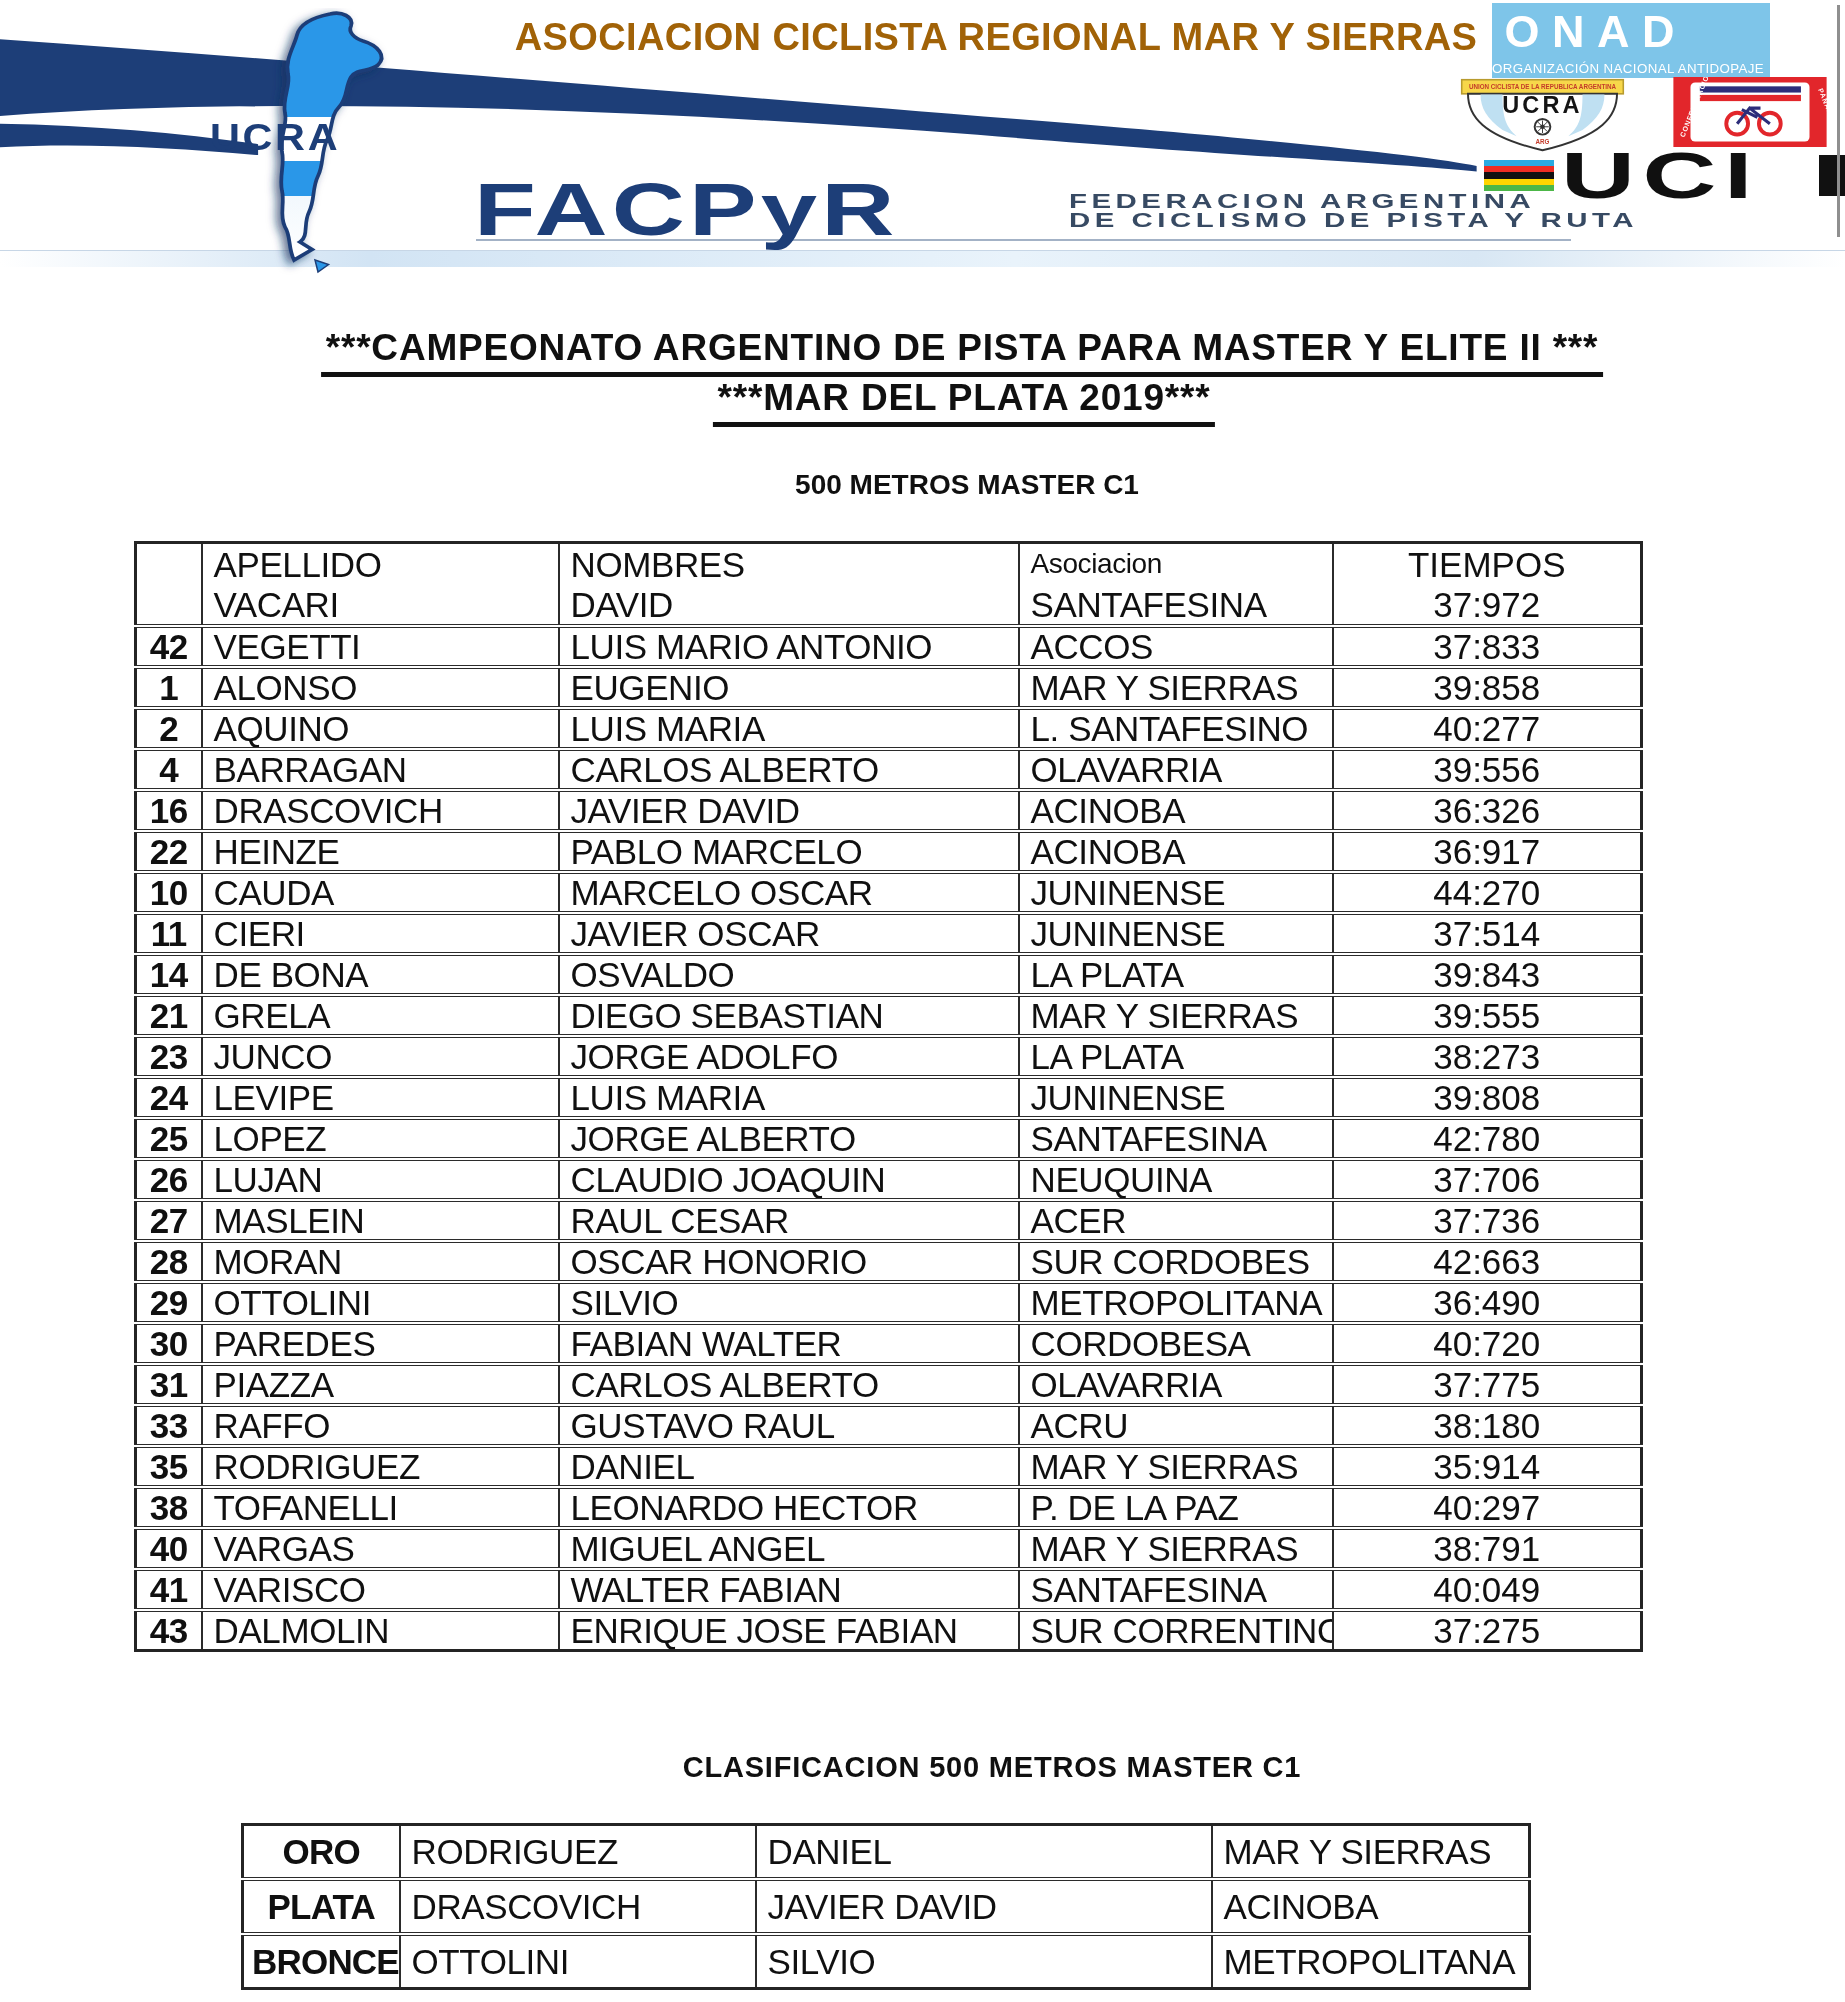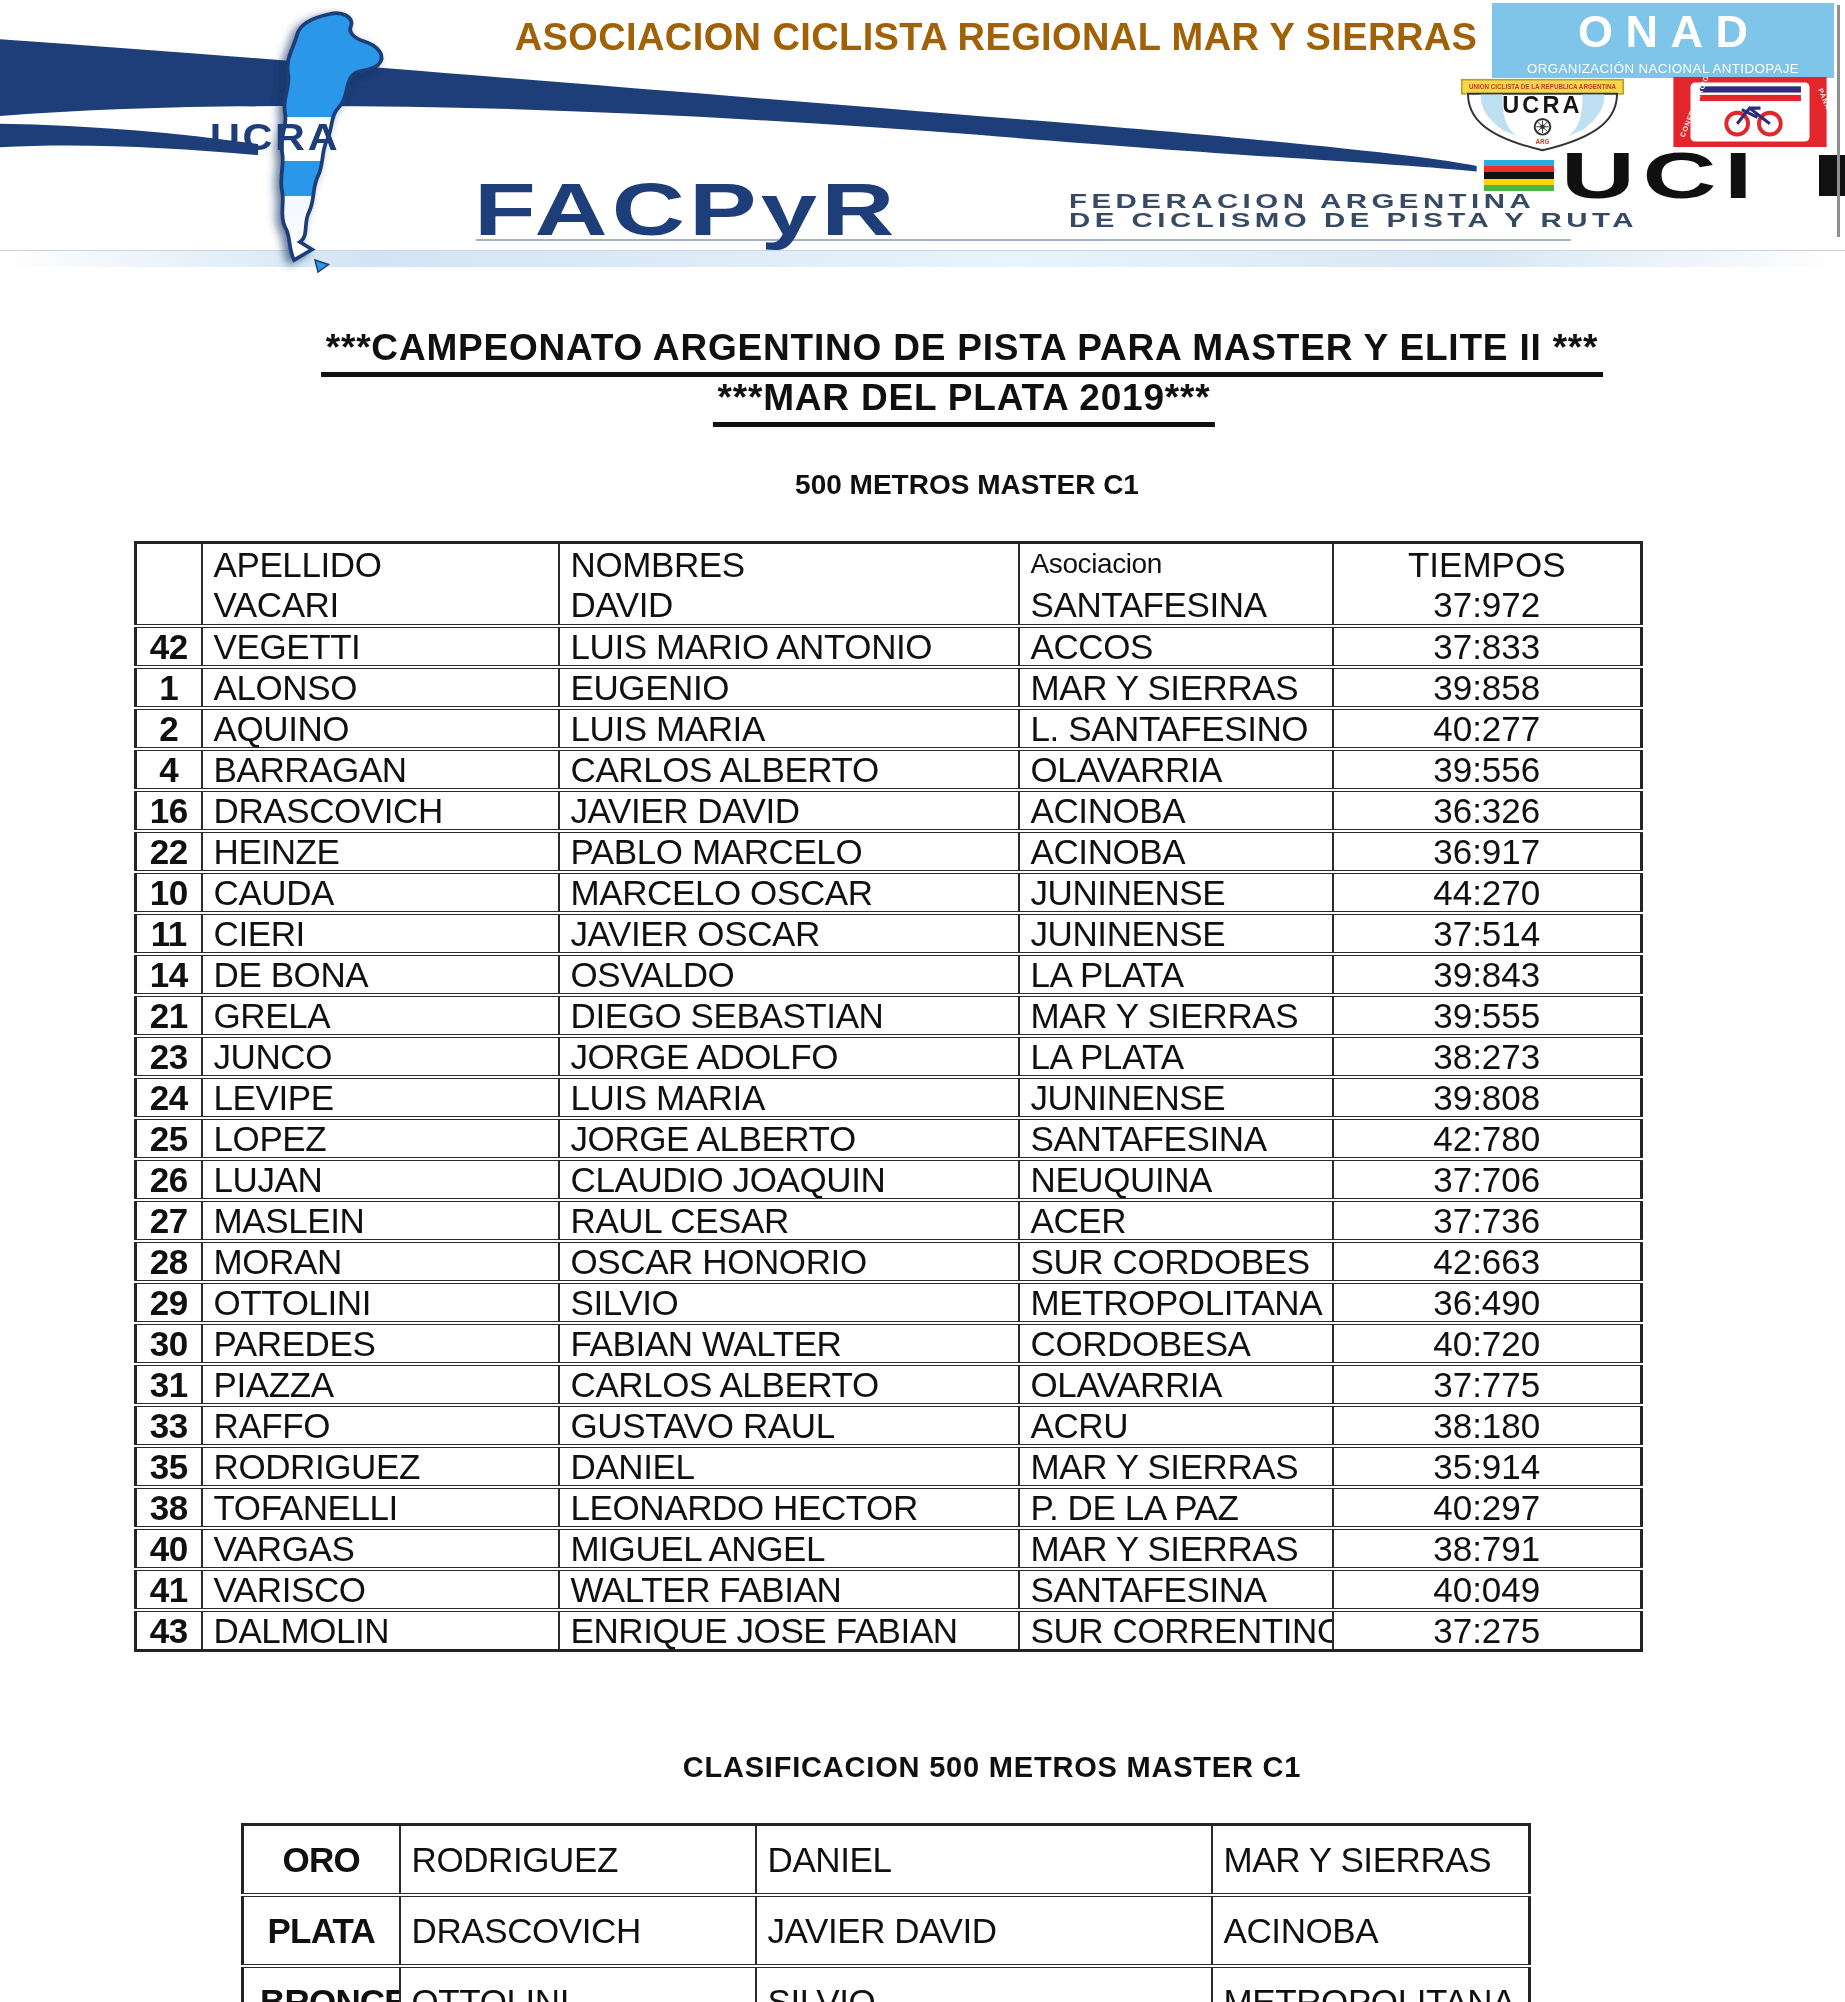--- a/index.html
+++ b/index.html
@@ -10,21 +10,21 @@
   
   #assoc-title{top:15.6px;left:996px;font-size:38px;font-weight:800;letter-spacing:0.4px;color:#a16207;z-index:6;}
   #swoosh{left:0;top:0;width:1845px;height:282px;z-index:1;pointer-events:none;}
   #map-wrap{left:110px;top:7.8px;width:446px;height:270px;z-index:2;}
   #map-label{left:210px;top:117px;font-size:36px;font-weight:800;letter-spacing:2.3px;color:#1d3e78;z-index:3;transform:scaleX(1.15);transform-origin:left;}
   #facpyr{left:474px;top:172px;font-size:75px;font-weight:900;color:#1d3e78;z-index:3;transform:scaleX(1.35);transform-origin:left;letter-spacing:3.1px;line-height:1;}
   #facpyr-underline{left:476px;top:239px;width:1095px;height:2.3px;background:#a3b2c6;z-index:2;}
   .fedline{left:1069px;font-size:20.3px;font-weight:700;color:#374a63;letter-spacing:3.1px;transform:scaleX(1.45);transform-origin:left;z-index:2;line-height:1;}
   #fed1{top:191px;}
   #fed2{top:210px;}
-  #onad-box{left:1492px;top:3.1px;width:342px;height:75px;background:#7ec5e9;z-index:4;text-align:center;}
+  #onad-box{left:1492px;top:3.1px;width:278px;height:75px;background:#7ec5e9;z-index:4;text-align:left;}
   #onad-name{margin-top:6.3px;font-size:45px;font-weight:800;letter-spacing:12.5px;color:#fff;line-height:1;text-indent:12.5px;}
   #onad-sub{margin-top:8px;font-size:13.3px;font-weight:400;letter-spacing:0.4px;color:#fff;line-height:1;}
   #ucra-shield{left:1457px;top:78px;width:171px;height:74px;z-index:4;}
   #panam-logo{left:1673px;top:77px;width:154px;height:70px;z-index:4;}
   #uci-bars{left:1484px;top:160px;width:70px;height:31px;z-index:5;display:flex;flex-direction:column;}
   #uci-bars div{flex:1;}
   #uci-text{left:1561px;top:144px;font-size:64px;font-weight:900;color:#101010;z-index:5;transform:scaleX(1.6);transform-origin:left;letter-spacing:4.7px;line-height:1;}
   #uci-edge-bar{left:1819px;top:155px;width:26px;height:41px;background:#111;z-index:5;}
   #scan-line{left:1837px;top:4.7px;width:3.1px;height:232px;background:#8f8f8f;z-index:6;}
   #header-strip{left:0;top:250px;width:1845px;height:16.4px;z-index:0;
@@ -46,21 +46,21 @@
   td{border-left:2.3px solid #2b2b2b;border-top:4.7px double #2b2b2b;vertical-align:middle;
      font-size:35px;letter-spacing:-0.4px;line-height:1;padding:0 3.1px 0 11px;overflow:hidden;white-space:nowrap;}
   tr:first-child td{border-top:none;}
   td:first-child{border-left:none;}
   #results-table thead tr{height:42px;}
   #results-table tbody tr{height:41px;}
   #class-table tr{height:42px;}
   td.c-num{font-weight:700;text-align:center;padding:0;}
   td.c-time{text-align:center;padding:0;letter-spacing:0;}
   td.h-asoc{font-size:28px;}
-  td.c-medal{font-weight:700;text-align:center;padding:16px;letter-spacing:-0.8px;}
+  td.c-medal{font-weight:700;text-align:center;padding:8px;letter-spacing:-0.8px;}
 </style>
 </head>
 <body>
 
 <div class="abs" id="header-strip"></div>
 
 <svg class="abs" id="swoosh" viewBox="0 0 2359 360">
   <path d="M0,50 C400,78 800,112 1300,152 C1650,180 1830,200 1888,212 L1888,219
            C1800,210 1560,198 1250,172 C800,138 350,122 0,148 Z" fill="#1d3e78"></path>
   <path d="M0,158 C120,160 230,170 330,184 L330,198 C220,188 100,182 0,188 Z" fill="#1d3e78"></path>

